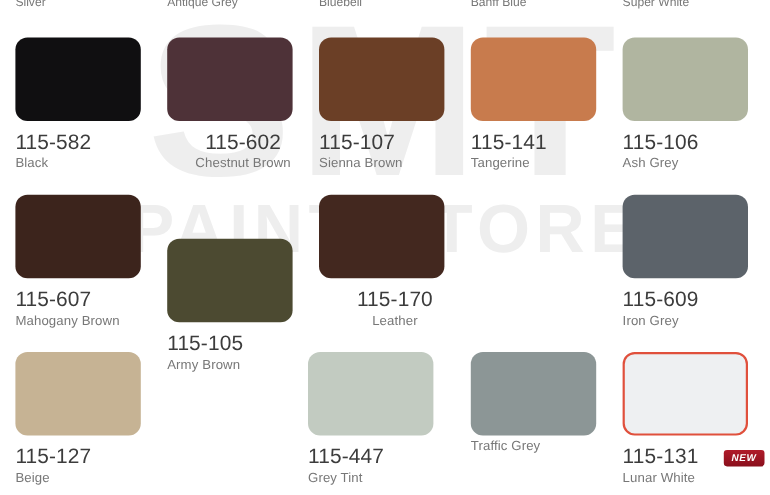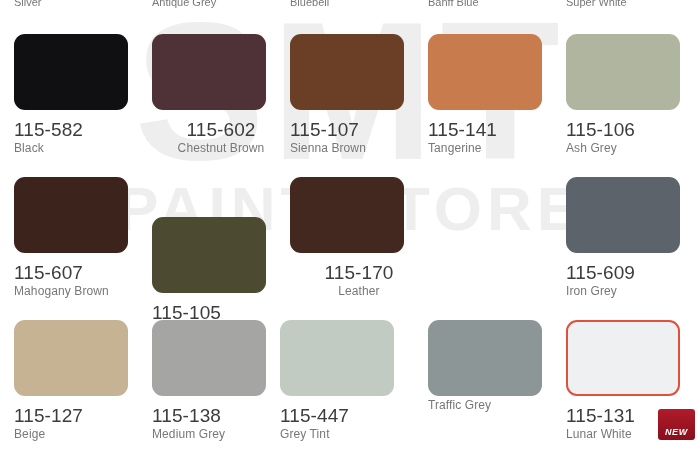--- a/index.html
+++ b/index.html
@@ -107,21 +107,21 @@
     position: absolute;
     left: 92px;
     top: 1px;
     background: #9c1421;
     background: linear-gradient(180deg, #b01b2a 0%, #8a0f1c 100%);
     color: #ffffff;
     font-size: 9px;
     font-weight: 700;
     font-style: italic;
     letter-spacing: 0.6px;
-    padding: 18px 7px 3px 7px;
+    padding: 2px 7px 3px 7px;
     border-radius: 3px;
     line-height: 10px;
   }
 
   
   .top-label {
     position: absolute;
     top: -4px;
     font-size: 11px;
     line-height: 13px;
@@ -210,27 +210,20 @@
       </div>
       <div class="chip-name">Iron Grey</div>
     </div>
     <div class="swatch-cell" style="left: 14px; top: 320px;">
       <div class="chip" style="background: rgb(198, 179, 148);"></div>
       <div class="meta-row">
         <div class="chip-code">115-127</div>
       </div>
       <div class="chip-name">Beige</div>
     </div>
-    <div class="swatch-cell" style="left: 152px; top: 320px;">
-      <div class="chip" style="background: rgb(165, 165, 164);"></div>
-      <div class="meta-row">
-        <div class="chip-code">115-138</div>
-      </div>
-      <div class="chip-name">Medium Grey</div>
-    </div>
     <div class="swatch-cell" style="left: 280px; top: 320px;">
       <div class="chip" style="background: rgb(194, 203, 193);"></div>
       <div class="meta-row">
         <div class="chip-code">115-447</div>
       </div>
       <div class="chip-name">Grey Tint</div>
     </div>
     <div class="swatch-cell" style="left: 428px; top: 320px;">
       <div class="chip" style="background: rgb(140, 150, 150);"></div>
       <div class="chip-name">Traffic Grey</div>

